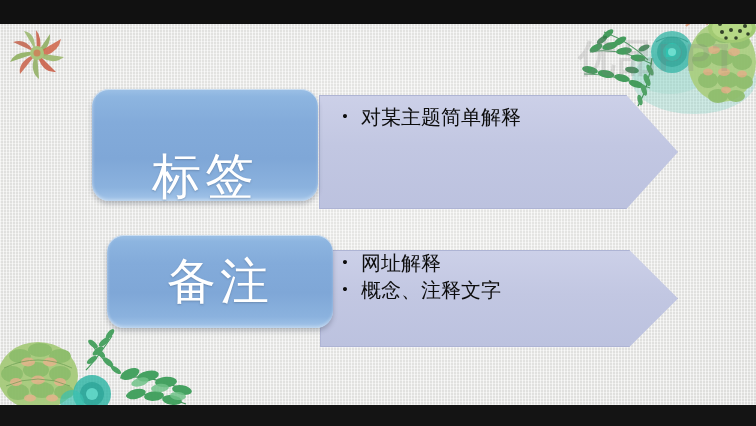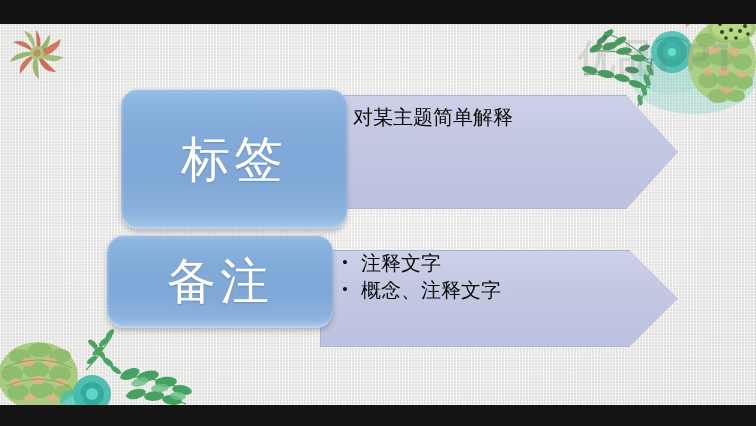--- a/index.html
+++ b/index.html
@@ -99,21 +99,21 @@
     position: absolute;
     list-style: none;
     margin: 0;
     padding: 0;
     color: #0d0d0d;
     font-family: "Liberation Serif", "DejaVu Serif", serif;
     font-size: 20px;
     line-height: 27px;
     white-space: nowrap;
   }
-  .bullet-list-1 { left: 332px; top: 80px; }
+  .bullet-list-1 { left: 340px; top: 80px; }
   .bullet-list-2 { left: 340px; top: 226px; }
 
   .bullet-list li {
     position: relative;
     padding-left: 21px;
   }
   .bullet-list li::before {
     content: "\2022";
     position: absolute;
     left: 2px;
@@ -138,24 +138,25 @@
     box-shadow:
       0 3px 5px rgba(40,50,70,0.28),
       inset 0 1px 0 rgba(255,255,255,0.45),
       inset 0 -2px 3px rgba(255,255,255,0.30),
       inset 2px 0 2px rgba(255,255,255,0.12);
     display: flex;
     align-items: center;
     justify-content: center;
   }
   .label-box-1 {
-    left: 121px;
+    left: 92px;
     top: 65px;
     width: 226px;
-    height: 140px;
+    height: 112px;
+    align-items: flex-end;
   }
   .label-box-2 {
     left: 107px;
     top: 211px;
     width: 226px;
     height: 93px;
   }
   .label-text {
     color: #ffffff;
     font-family: "Liberation Serif", "DejaVu Serif", serif;
@@ -281,21 +282,21 @@
 
     <div class="watermark">优品PPT</div>
 
     <div class="arrow arrow-1"></div>
     <ul class="bullet-list bullet-list-1">
       <li>对某主题简单解释</li>
     </ul>
 
     <div class="arrow arrow-2"></div>
     <ul class="bullet-list bullet-list-2">
-      <li>注释文字</li>
+      <li>网址解释</li>
       <li>概念、注释文字</li>
     </ul>
 
     <div class="label-box label-box-1">
       <span class="label-text">标签</span>
     </div>
 
     <div class="label-box label-box-2">
       <span class="label-text">备注</span>
     </div>

